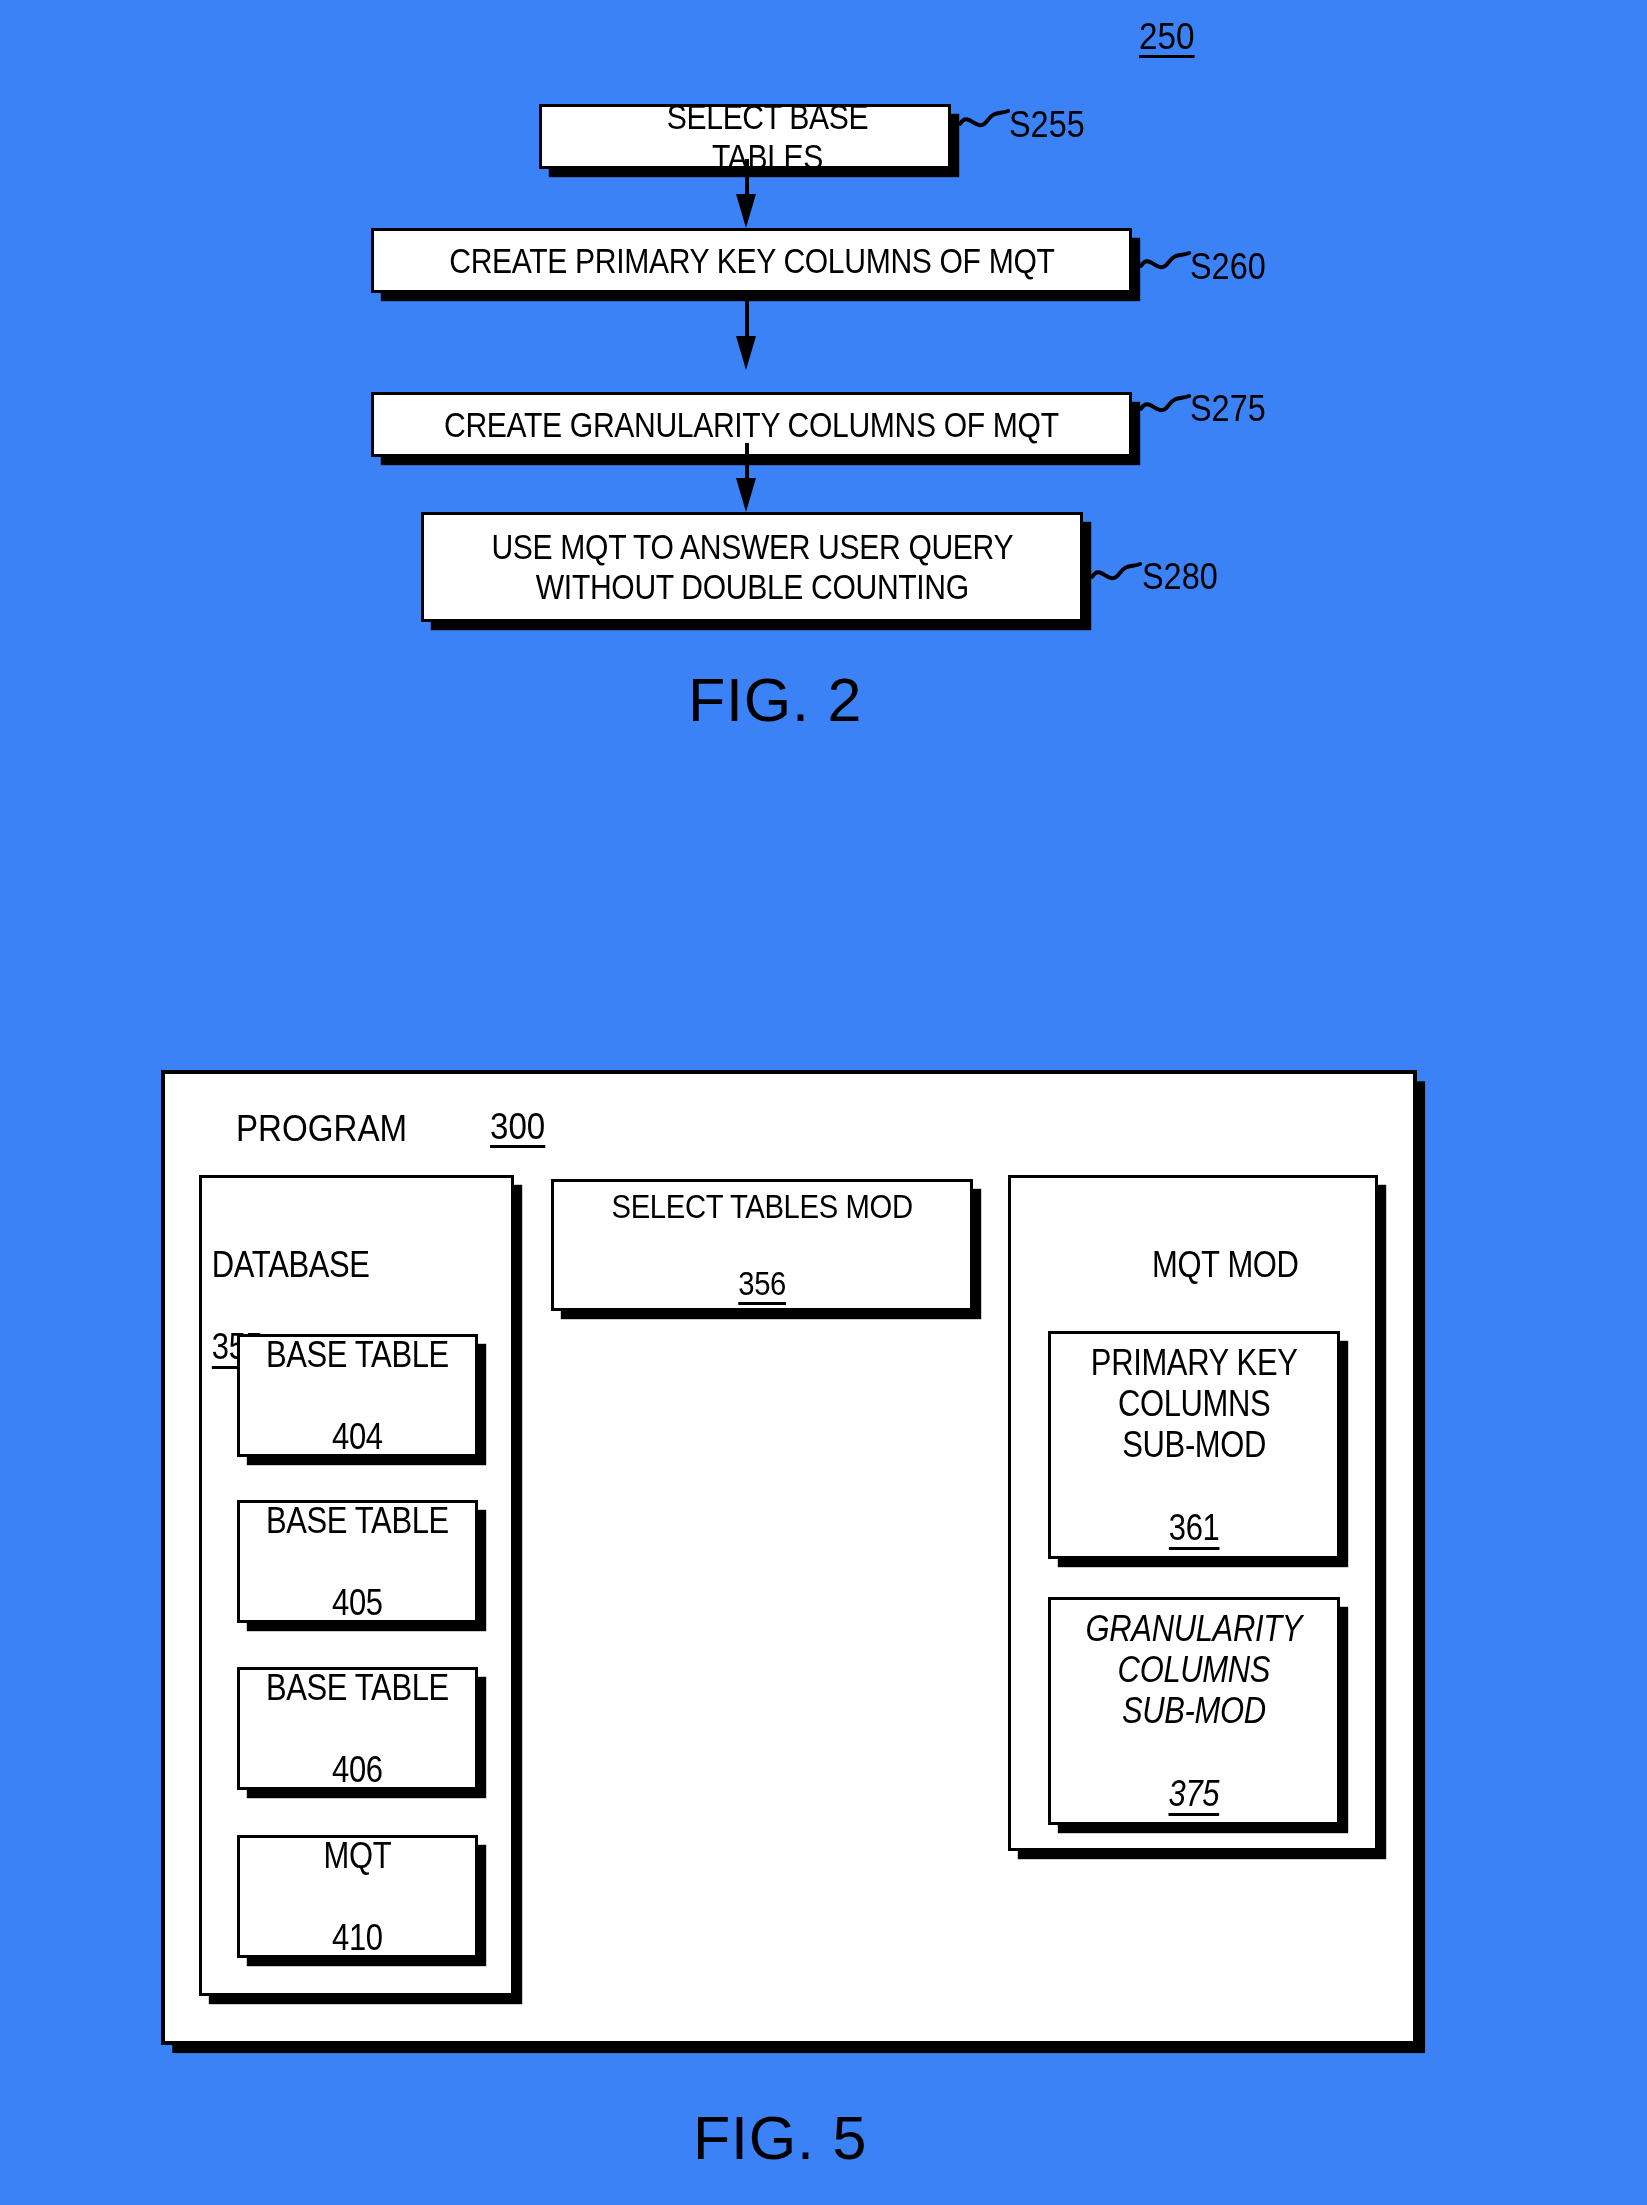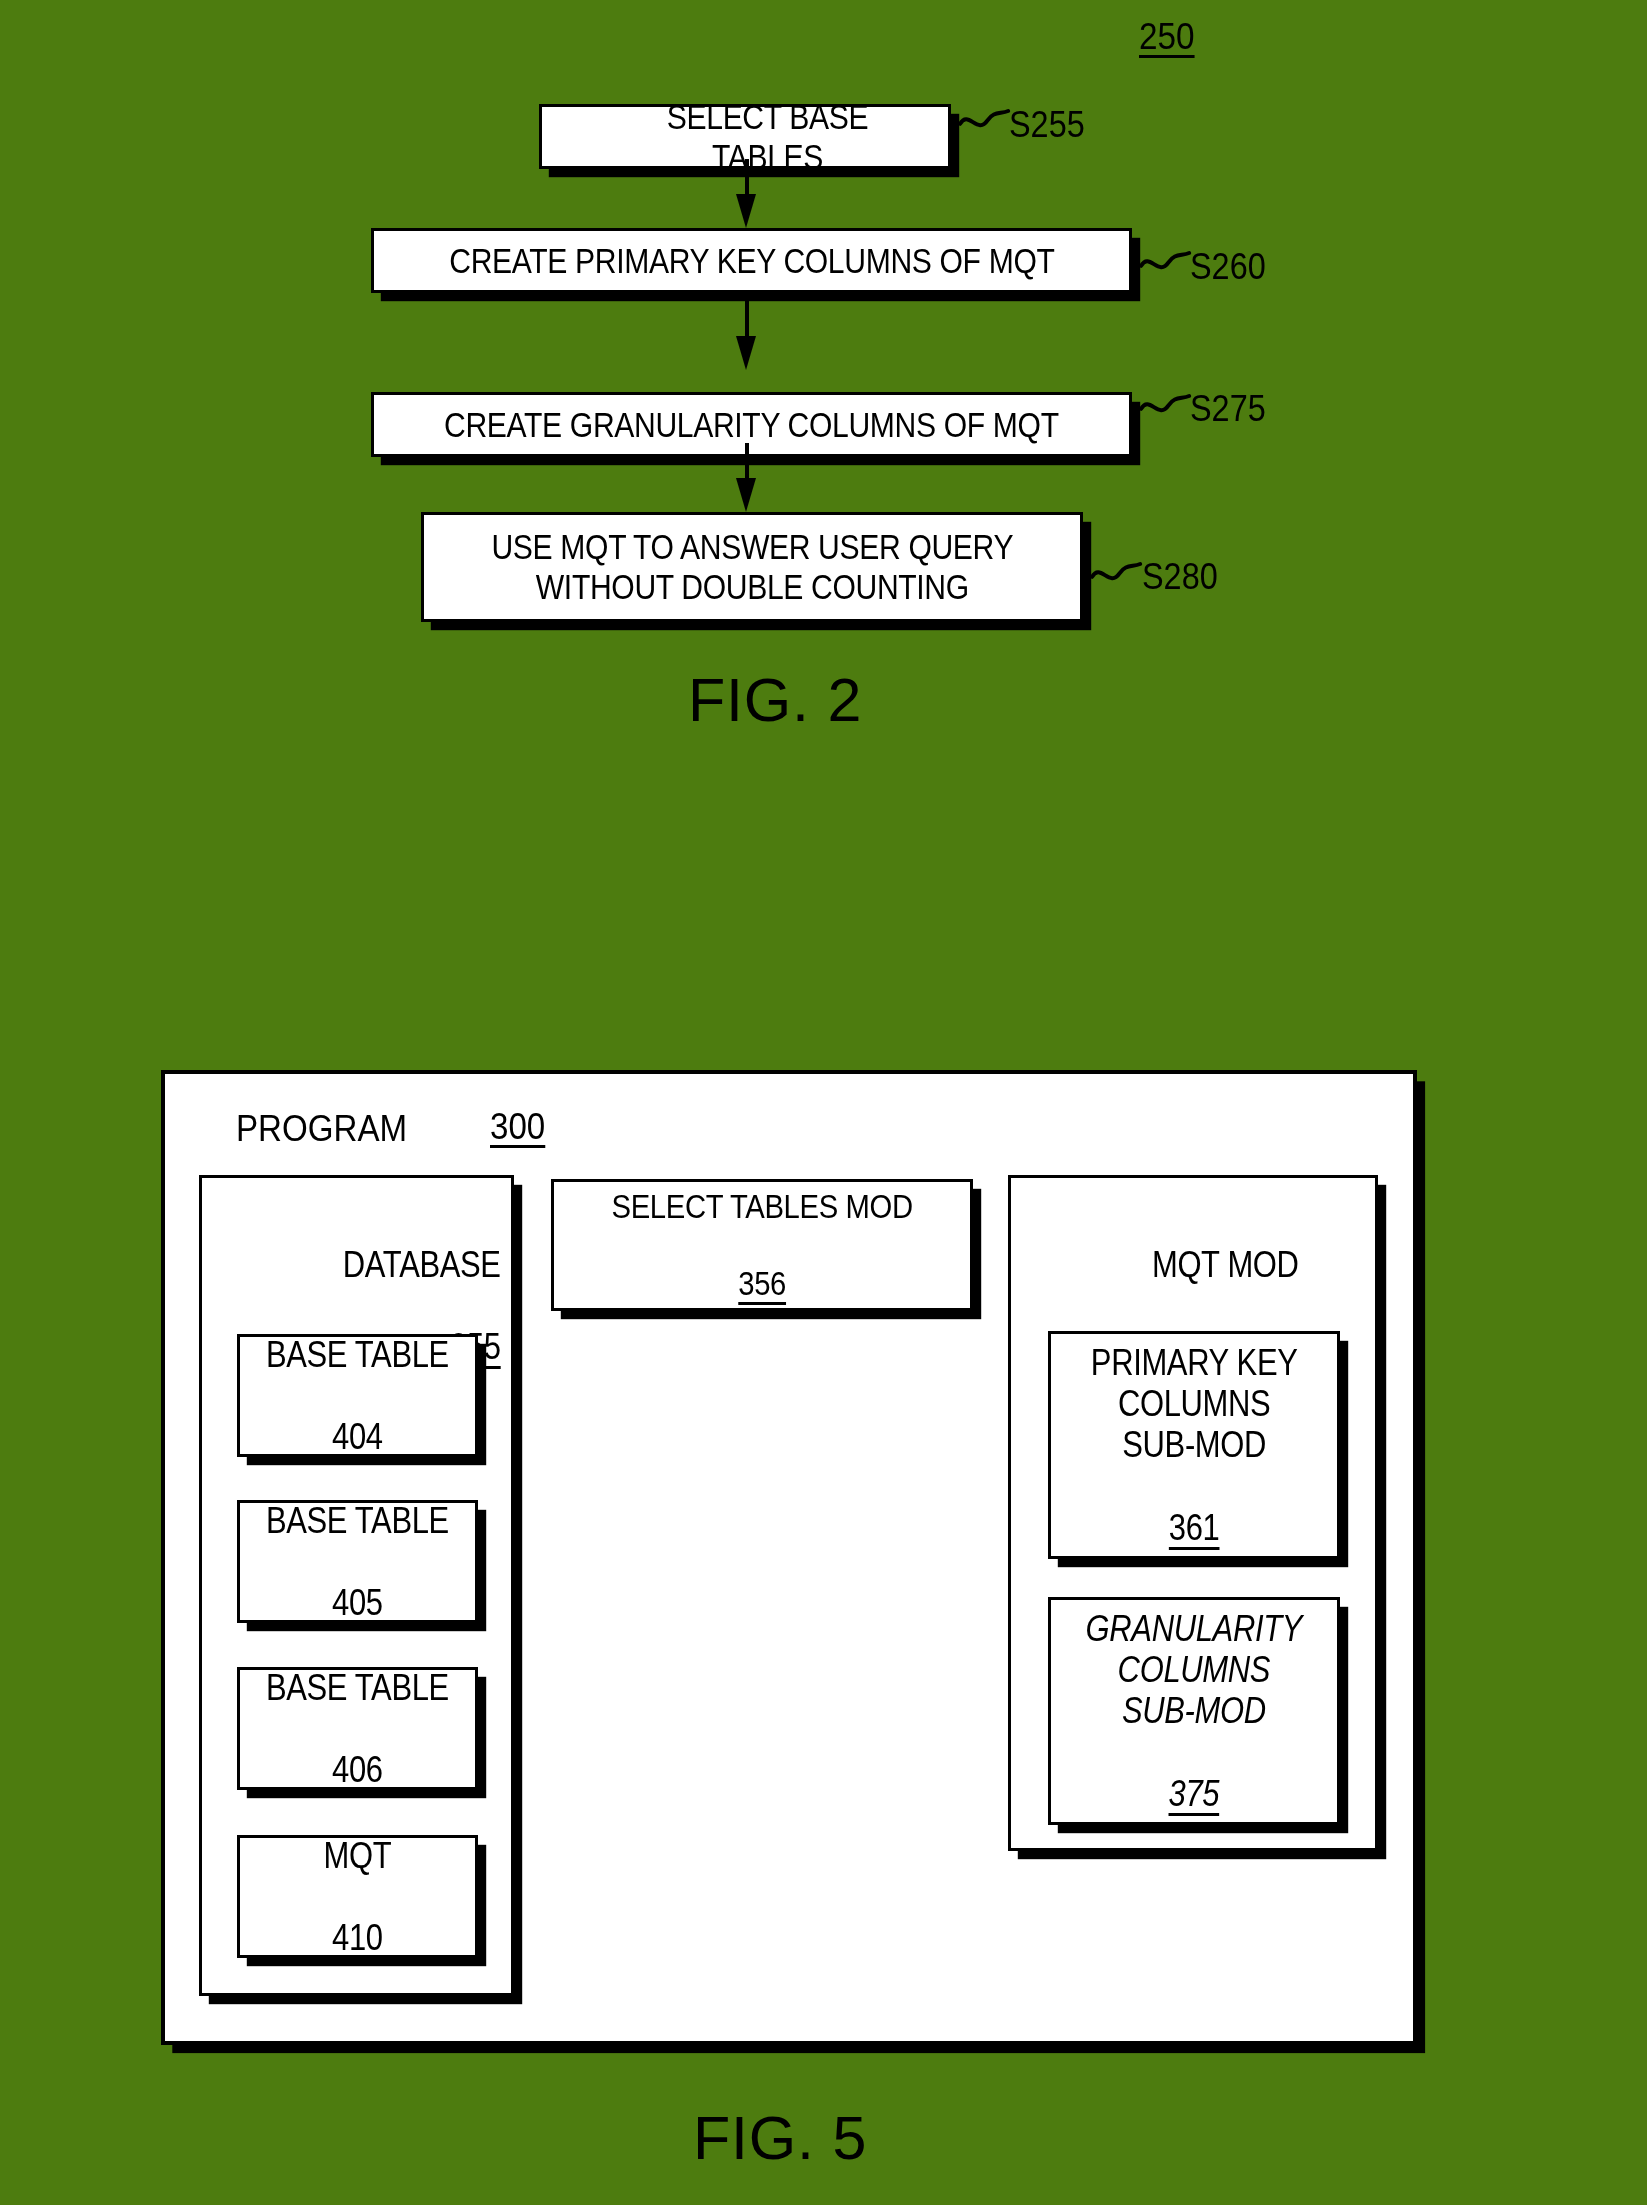--- a/index.html
+++ b/index.html
@@ -9,21 +9,21 @@
     background: #ffffff;
   }
   body {
     font-family: "Liberation Sans", sans-serif;
     color: #000000;
   }
   #page {
     position: relative;
     width: 1647px;
     height: 2205px;
-    background: #4d7c0f;
+    background: #3b82f6;
     overflow: hidden;
   }
 
   
   .abs { position: absolute; }
 
   
   .pbox {
     position: absolute;
     box-sizing: border-box;
@@ -191,21 +191,21 @@
 
     <div class="outer-frame" style="left:161px; top:1070px; width:1256px; height:975px;"></div>
 
     <div class="headinline" style="left:236px; top:1108px;">PROGRAM</div>
     <div class="headinline" style="left:490px; top:1106px;">
       <span class="underlined">300</span>
     </div>
 
     <div class="group-box" style="left:199px; top:1175px; width:315px; height:821px;"></div>
 
-    <div class="abs" style="left:199px; top:1203px; width:315px; text-align:right;">
+    <div class="abs" style="left:199px; top:1203px; width:315px; text-align:left;">
       <span class="boxtext bigtext" style="display:inline-block;">
         <span class="label-line1">DATABASE</span>
         <span class="label-num">355</span>
       </span>
     </div>
 
     <div class="pbox" style="left:237px; top:1334px; width:241px; height:123px;">
       <span class="boxtext bigtext">
         <span class="label-line1">BASE TABLE</span>
         <span class="label-num">404</span>

